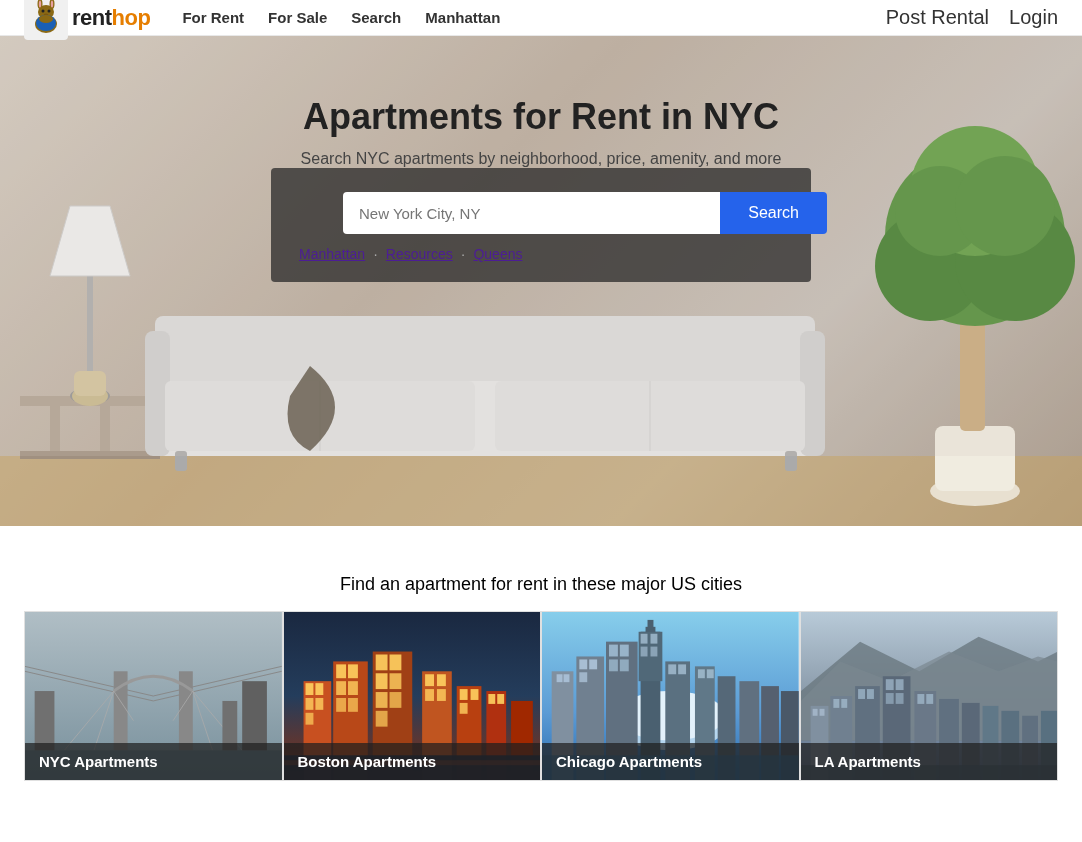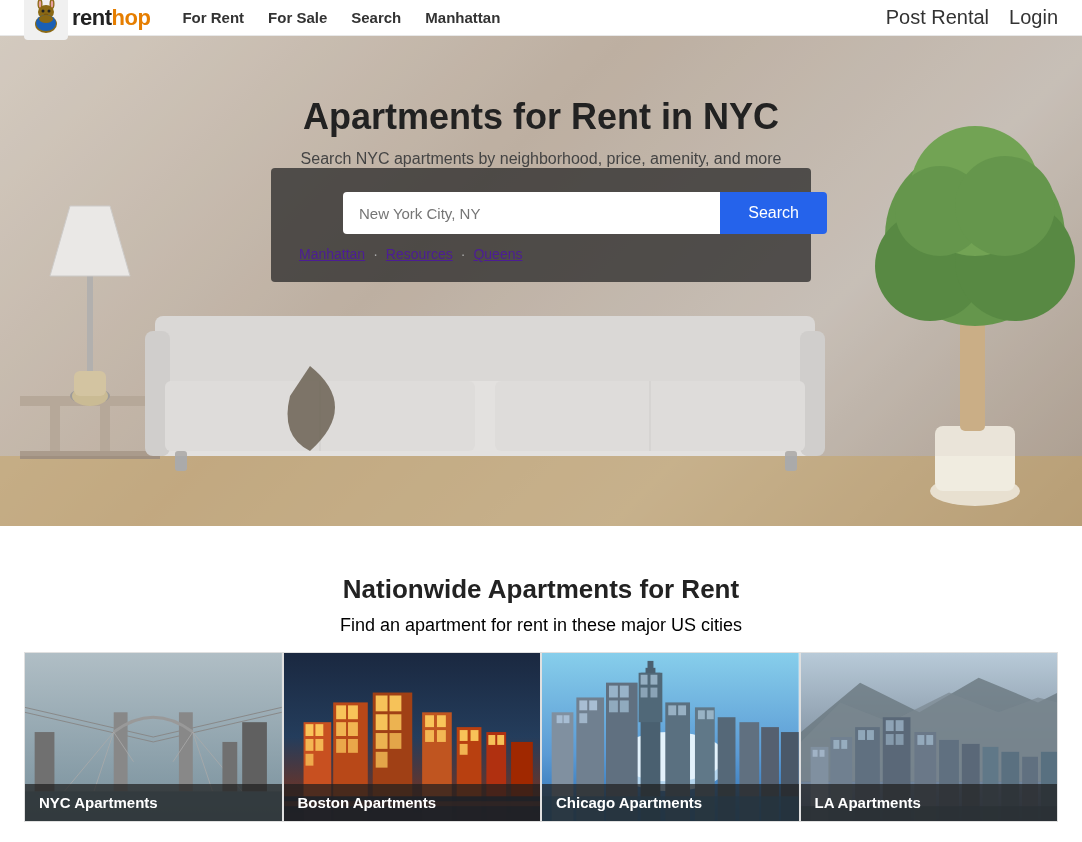--- a/index.html
+++ b/index.html
@@ -313,21 +313,20 @@
         <span class="search-shortcut-dot">·</span>
         <span class="search-shortcut">Resources</span>
         <span class="search-shortcut-dot">·</span>
         <span class="search-shortcut">Queens</span>
       </div>
     </div>
   </div>
 </section>
 
 <section class="nationwide">
-  <h2 class="nationwide-title">Nationwide Apartments for Rent</h2>
   <p class="nationwide-subtitle">Find an apartment for rent in these major US cities</p>
 
   <div class="city-grid">
 
     <div class="city-card">
       <svg class="city-card-bg city-nyc-bg" viewBox="0 0 260 170" xmlns="http://www.w3.org/2000/svg" preserveAspectRatio="xMidYMid slice">
         <defs>
           <linearGradient id="sky-nyc" x1="0" y1="0" x2="0" y2="1">
             <stop offset="0%" stop-color="#b0bec5"></stop>
             <stop offset="100%" stop-color="#78909c"></stop>

